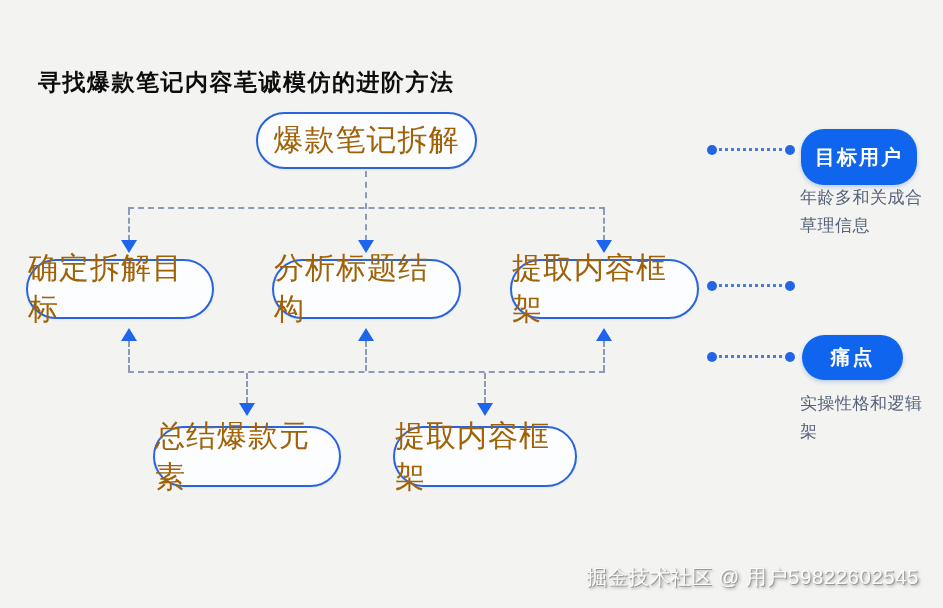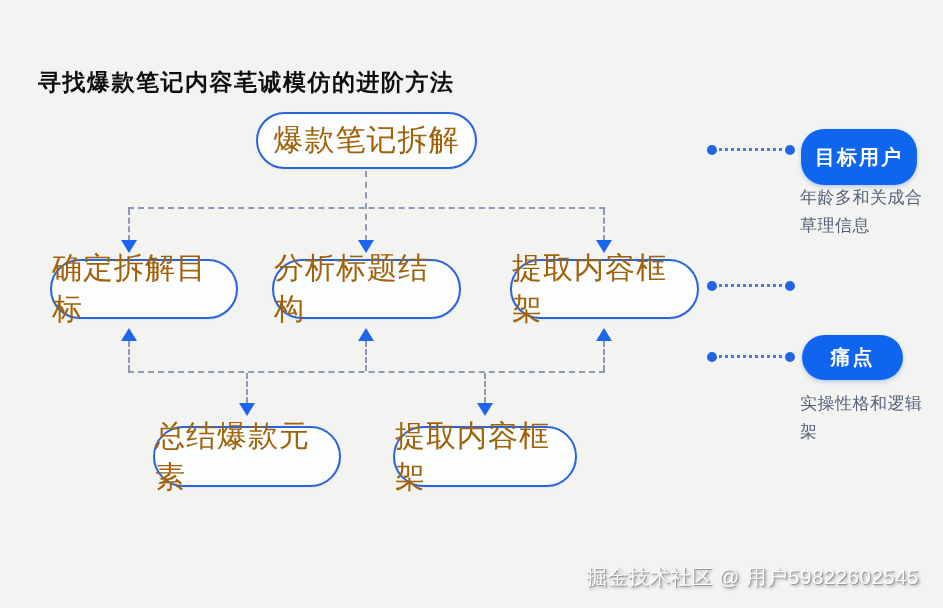--- a/index.html
+++ b/index.html
@@ -24,21 +24,21 @@
     background:#fbfdff;
     border:2px solid #2a64dd;
     border-radius:31px;
     display:flex;align-items:center;justify-content:center;
     font-size:30px;font-weight:400;color:#a16207;
     letter-spacing:1px;
     box-shadow:0 1px 2px rgba(40,80,160,0.08);
     box-sizing:border-box;
   }
   .node-root{left:256px;top:112px;width:221px;height:57px;}
-  .node-s1{left:50px;top:259px;width:188px;height:60px;}
+  .node-s1{left:26px;top:259px;width:188px;height:60px;}
   .node-s2{left:272px;top:259px;width:189px;height:60px;}
   .node-s3{left:510px;top:259px;width:189px;height:60px;}
   .node-o1{left:153px;top:426px;width:188px;height:61px;}
   .node-o2{left:393px;top:426px;width:184px;height:61px;}
   
   .hdash{position:absolute;height:0;border-top:2px dashed #8c9ab3;}
   .vdash{position:absolute;width:0;border-left:2px dashed #8c9ab3;}
   
   .arr{position:absolute;width:0;height:0;}
   .arr-down{border-left:8px solid transparent;border-right:8px solid transparent;border-top:13px solid #1d65ec;}

